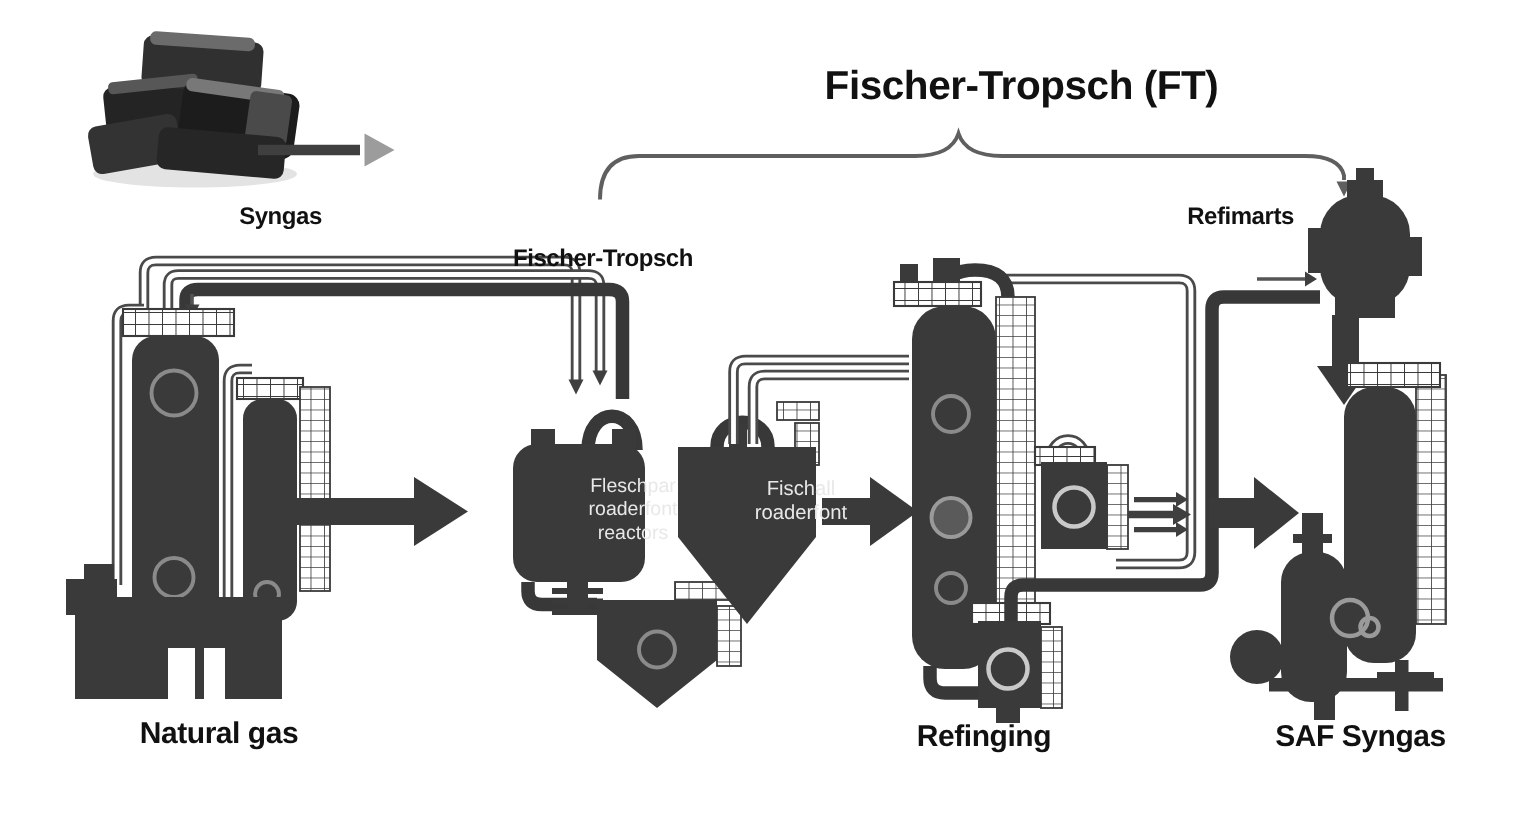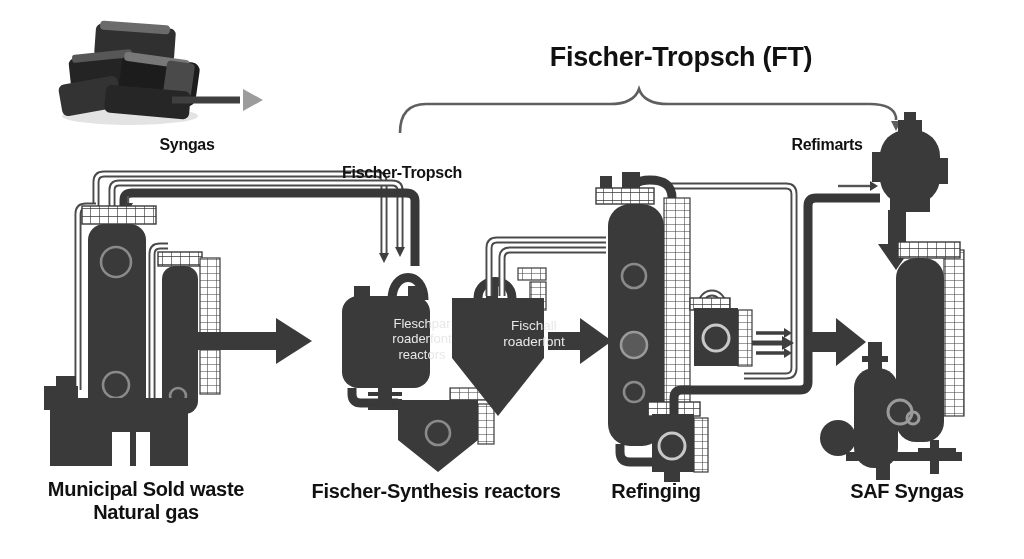--- a/index.html
+++ b/index.html
@@ -239,20 +239,18 @@
   <div>roaderfont</div>
   <div>reactors</div>
 </div>
 
 <div class="vtext" style="left:452px;top:318px;width:92px;font-size:13.5px;">
   <div>Fischall</div>
   <div>roaderfont</div>
 </div>
 
 <div class="lbl bottom" style="left:146px;top:478px;text-align:center;">
-  <div>Municipal Sold waste</div>
   <div>Natural gas</div>
 </div>
-<div class="lbl bottom" style="left:436px;top:480px;">Fischer-Synthesis reactors</div>
 <div class="lbl bottom" style="left:656px;top:480px;">Refinging</div>
 <div class="lbl bottom" style="left:907px;top:480px;">SAF Syngas</div>
 
 </div>
 
 </body></html>

